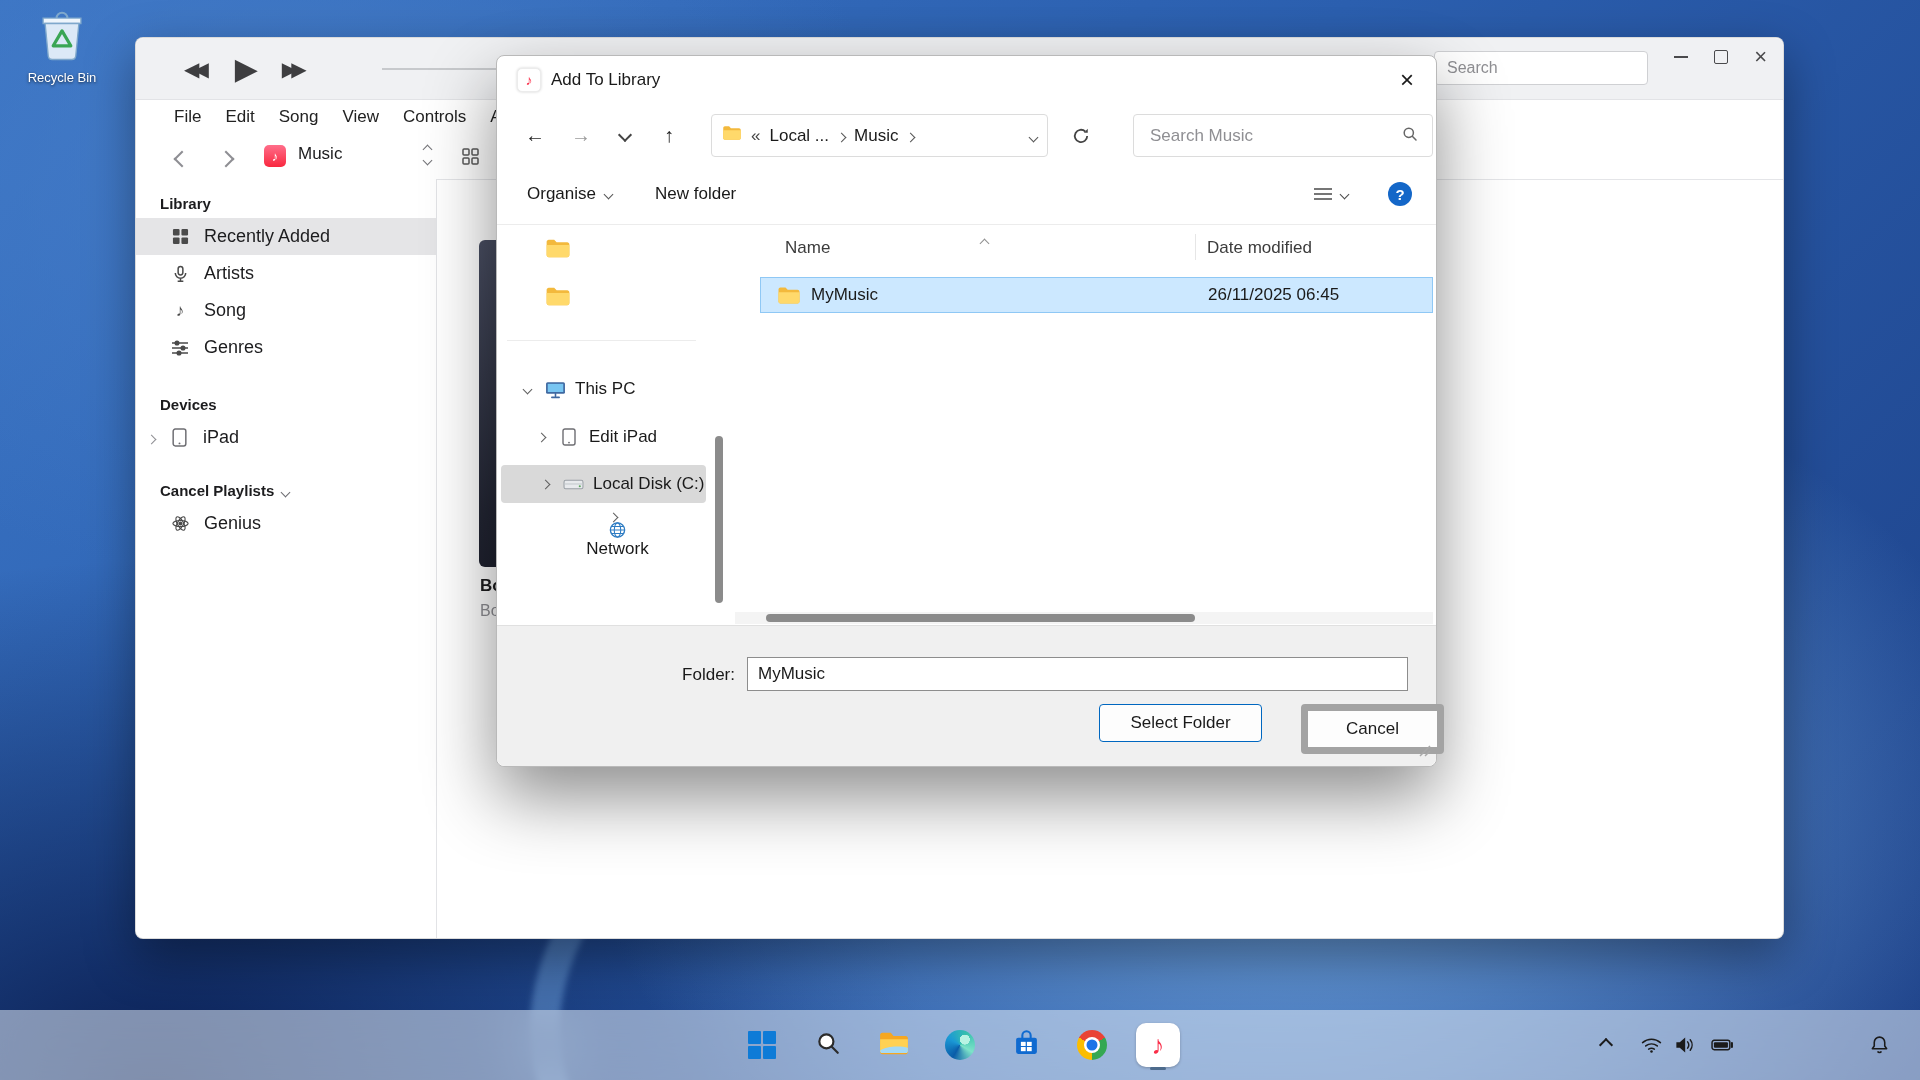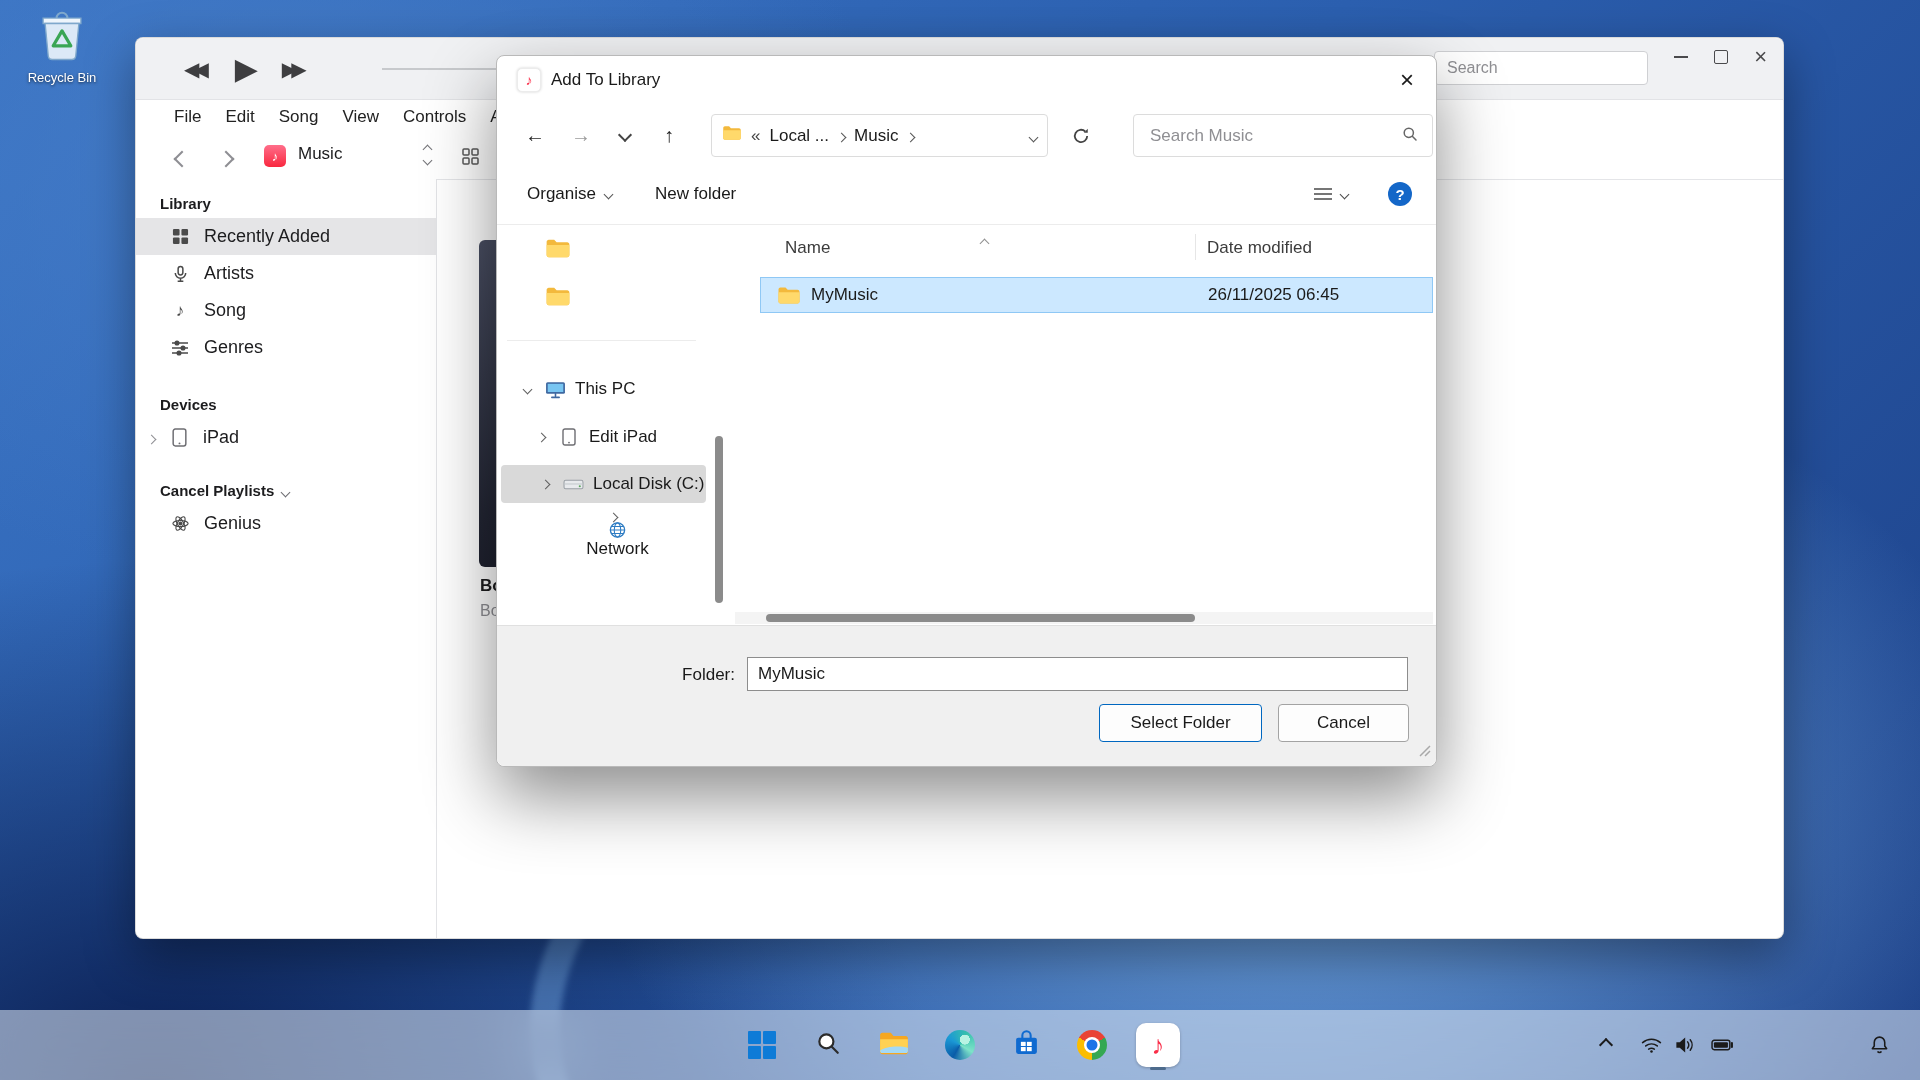--- a/index.html
+++ b/index.html
@@ -121,21 +121,21 @@
   .f-date{position:absolute;left:447px;color:#1a1a1a;}
   .dlg-hscroll{position:absolute;left:0;right:2px;bottom:2px;height:12px;background:#f4f4f4;}
   .dlg-hscroll .thumb{position:absolute;left:31px;width:429px;top:2px;height:8px;background:#8b8b8b;border-radius:4px;}
 
   .dlg-footer{position:absolute;left:0;right:0;bottom:0;height:140px;background:#f0f0f0;border-top:1px solid #e0e0e0;border-radius:0 0 8px 8px;}
   .f-label{position:absolute;left:100px;top:39px;width:138px;text-align:right;font-size:17px;}
   .f-input{position:absolute;left:250px;top:31px;width:661px;height:34px;}
   .f-input input{width:100%;height:100%;border:1px solid #8d8d8d;font-size:17px;padding:0 10px;outline:none;background:#fff;color:#1a1a1a;box-sizing:border-box;}
   .btn{position:absolute;top:78px;height:36px;background:#fdfdfd;border-radius:4px;font-size:17px;display:flex;align-items:center;justify-content:center;color:#1a1a1a;}
   .btn-select{left:602px;width:161px;border:1px solid #0067c0;}
-  .btn-cancel{left:781px;width:129px;border:1px solid #a3a3a3;}
+  .btn-cancel{left:804px;width:129px;border:7px solid #a3a3a3;}
   .dlg-grip{position:absolute;right:5px;bottom:5px;}
 
   
   .taskbar{position:absolute;left:0;right:0;bottom:0;height:70px;background:rgba(226,235,246,.55);backdrop-filter:blur(28px);}
   .tb-center{position:absolute;left:50%;top:50%;transform:translate(-50%,-50%);display:flex;gap:20px;align-items:center;}
   .tb-btn{width:46px;height:46px;border-radius:8px;display:flex;align-items:center;justify-content:center;position:relative;}
   .win-logo{display:grid;grid-template-columns:13px 13px;grid-template-rows:13px 13px;gap:2px;}
   .win-logo i{background:#0e7bd7;border-radius:1px;}
   .edge-ball{width:30px;height:30px;border-radius:50%;background:
     radial-gradient(circle at 66% 32%, #b8f3e3 0 17%, rgba(0,0,0,0) 18%),

